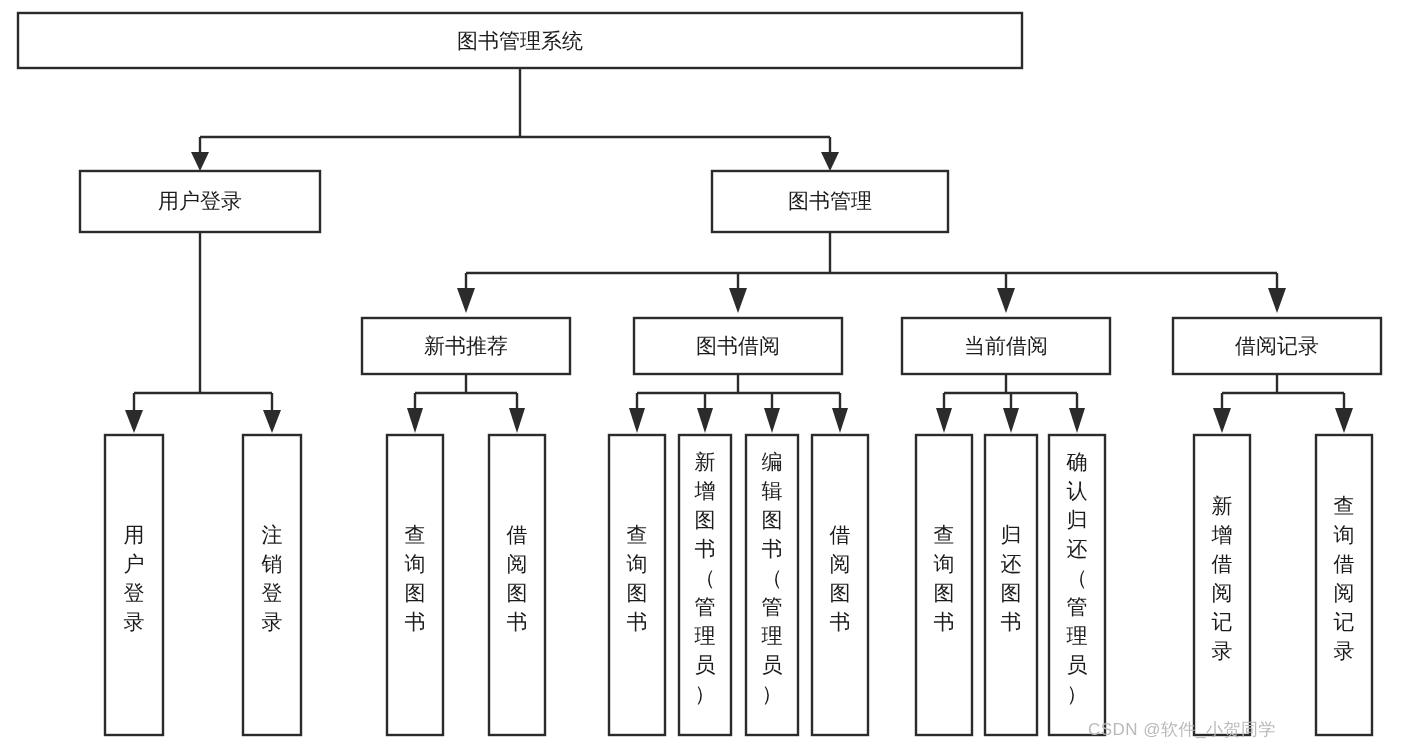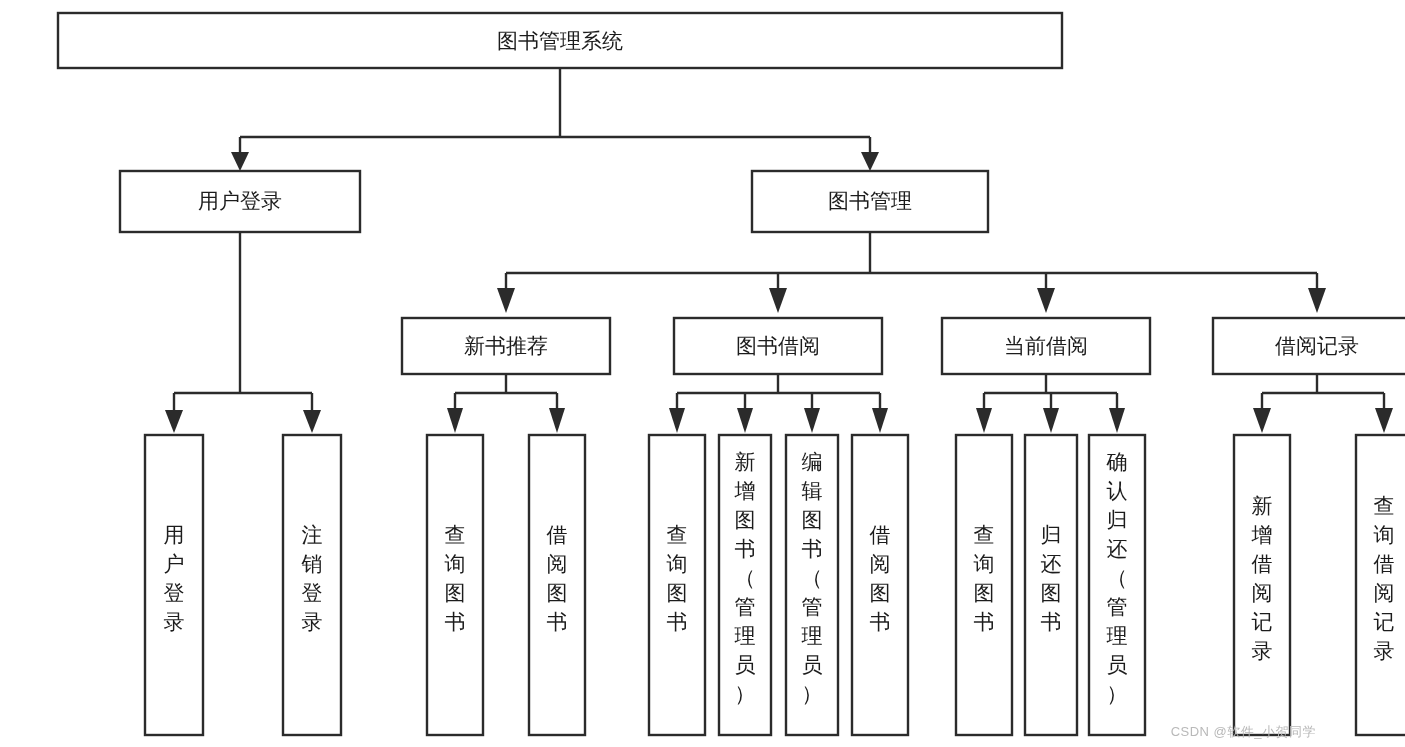--- a/index.html
+++ b/index.html
@@ -12,21 +12,20 @@
     height: 747px;
     font-family: "Liberation Sans", "DejaVu Sans", sans-serif;
     overflow: hidden;
     position: relative;
   }
   #diagram-root {
     position: absolute;
     left: 0; top: 0;
     width: 1286px;
     height: 747px;
-    margin-left: 40px;
   }
   svg.diagram {
     display: block;
     width: 1405px;
     height: 747px;
   }
   .node-rect {
     fill: #ffffff;
     stroke: #2b2b2b;
     stroke-width: 2.4;
@@ -52,21 +51,21 @@
     font-family: "Liberation Sans", "DejaVu Sans", sans-serif;
     fill: #1c1c1c;
     font-size: 21px;
     text-anchor: middle;
   }
   .watermark {
     position: absolute;
     right: 10px;
     bottom: 6px;
     font-family: "Liberation Sans", "DejaVu Sans", sans-serif;
-    font-size: 13px;
+    font-size: 17px;
     color: #b9b9b9;
     white-space: nowrap;
     letter-spacing: 0.5px;
     user-select: none;
   }
 </style>
 </head>
 <body>
 
 <div id="diagram-root">

